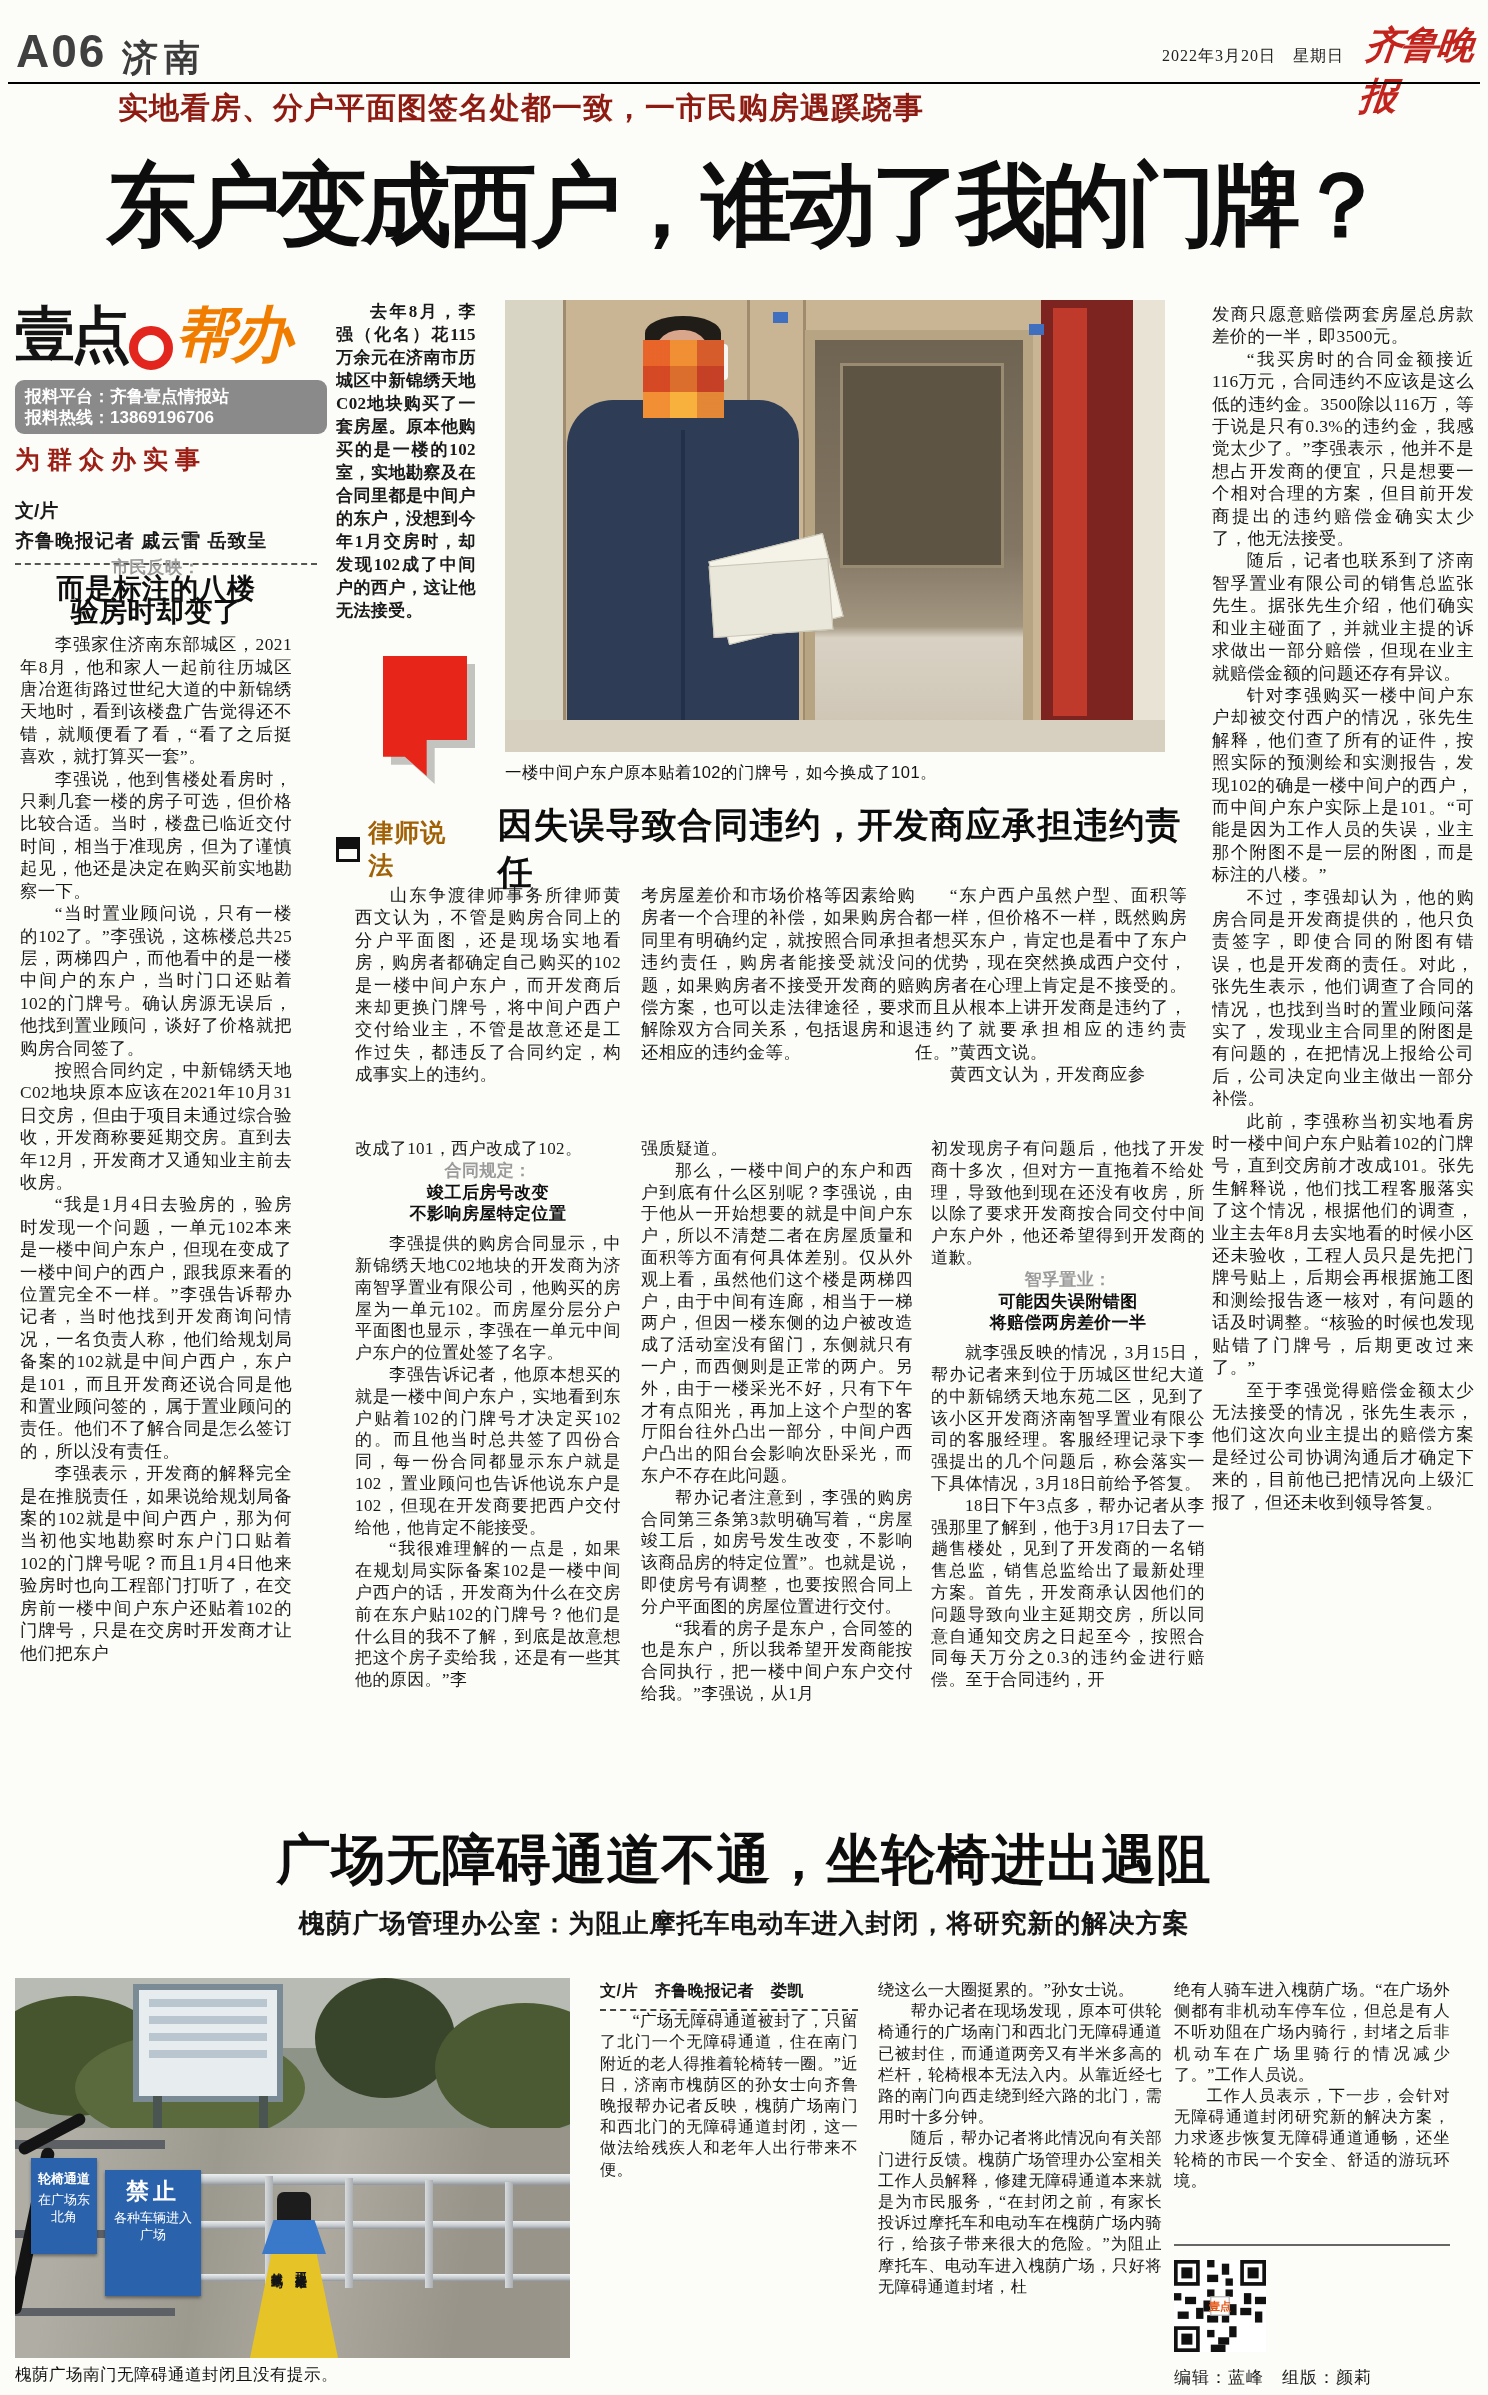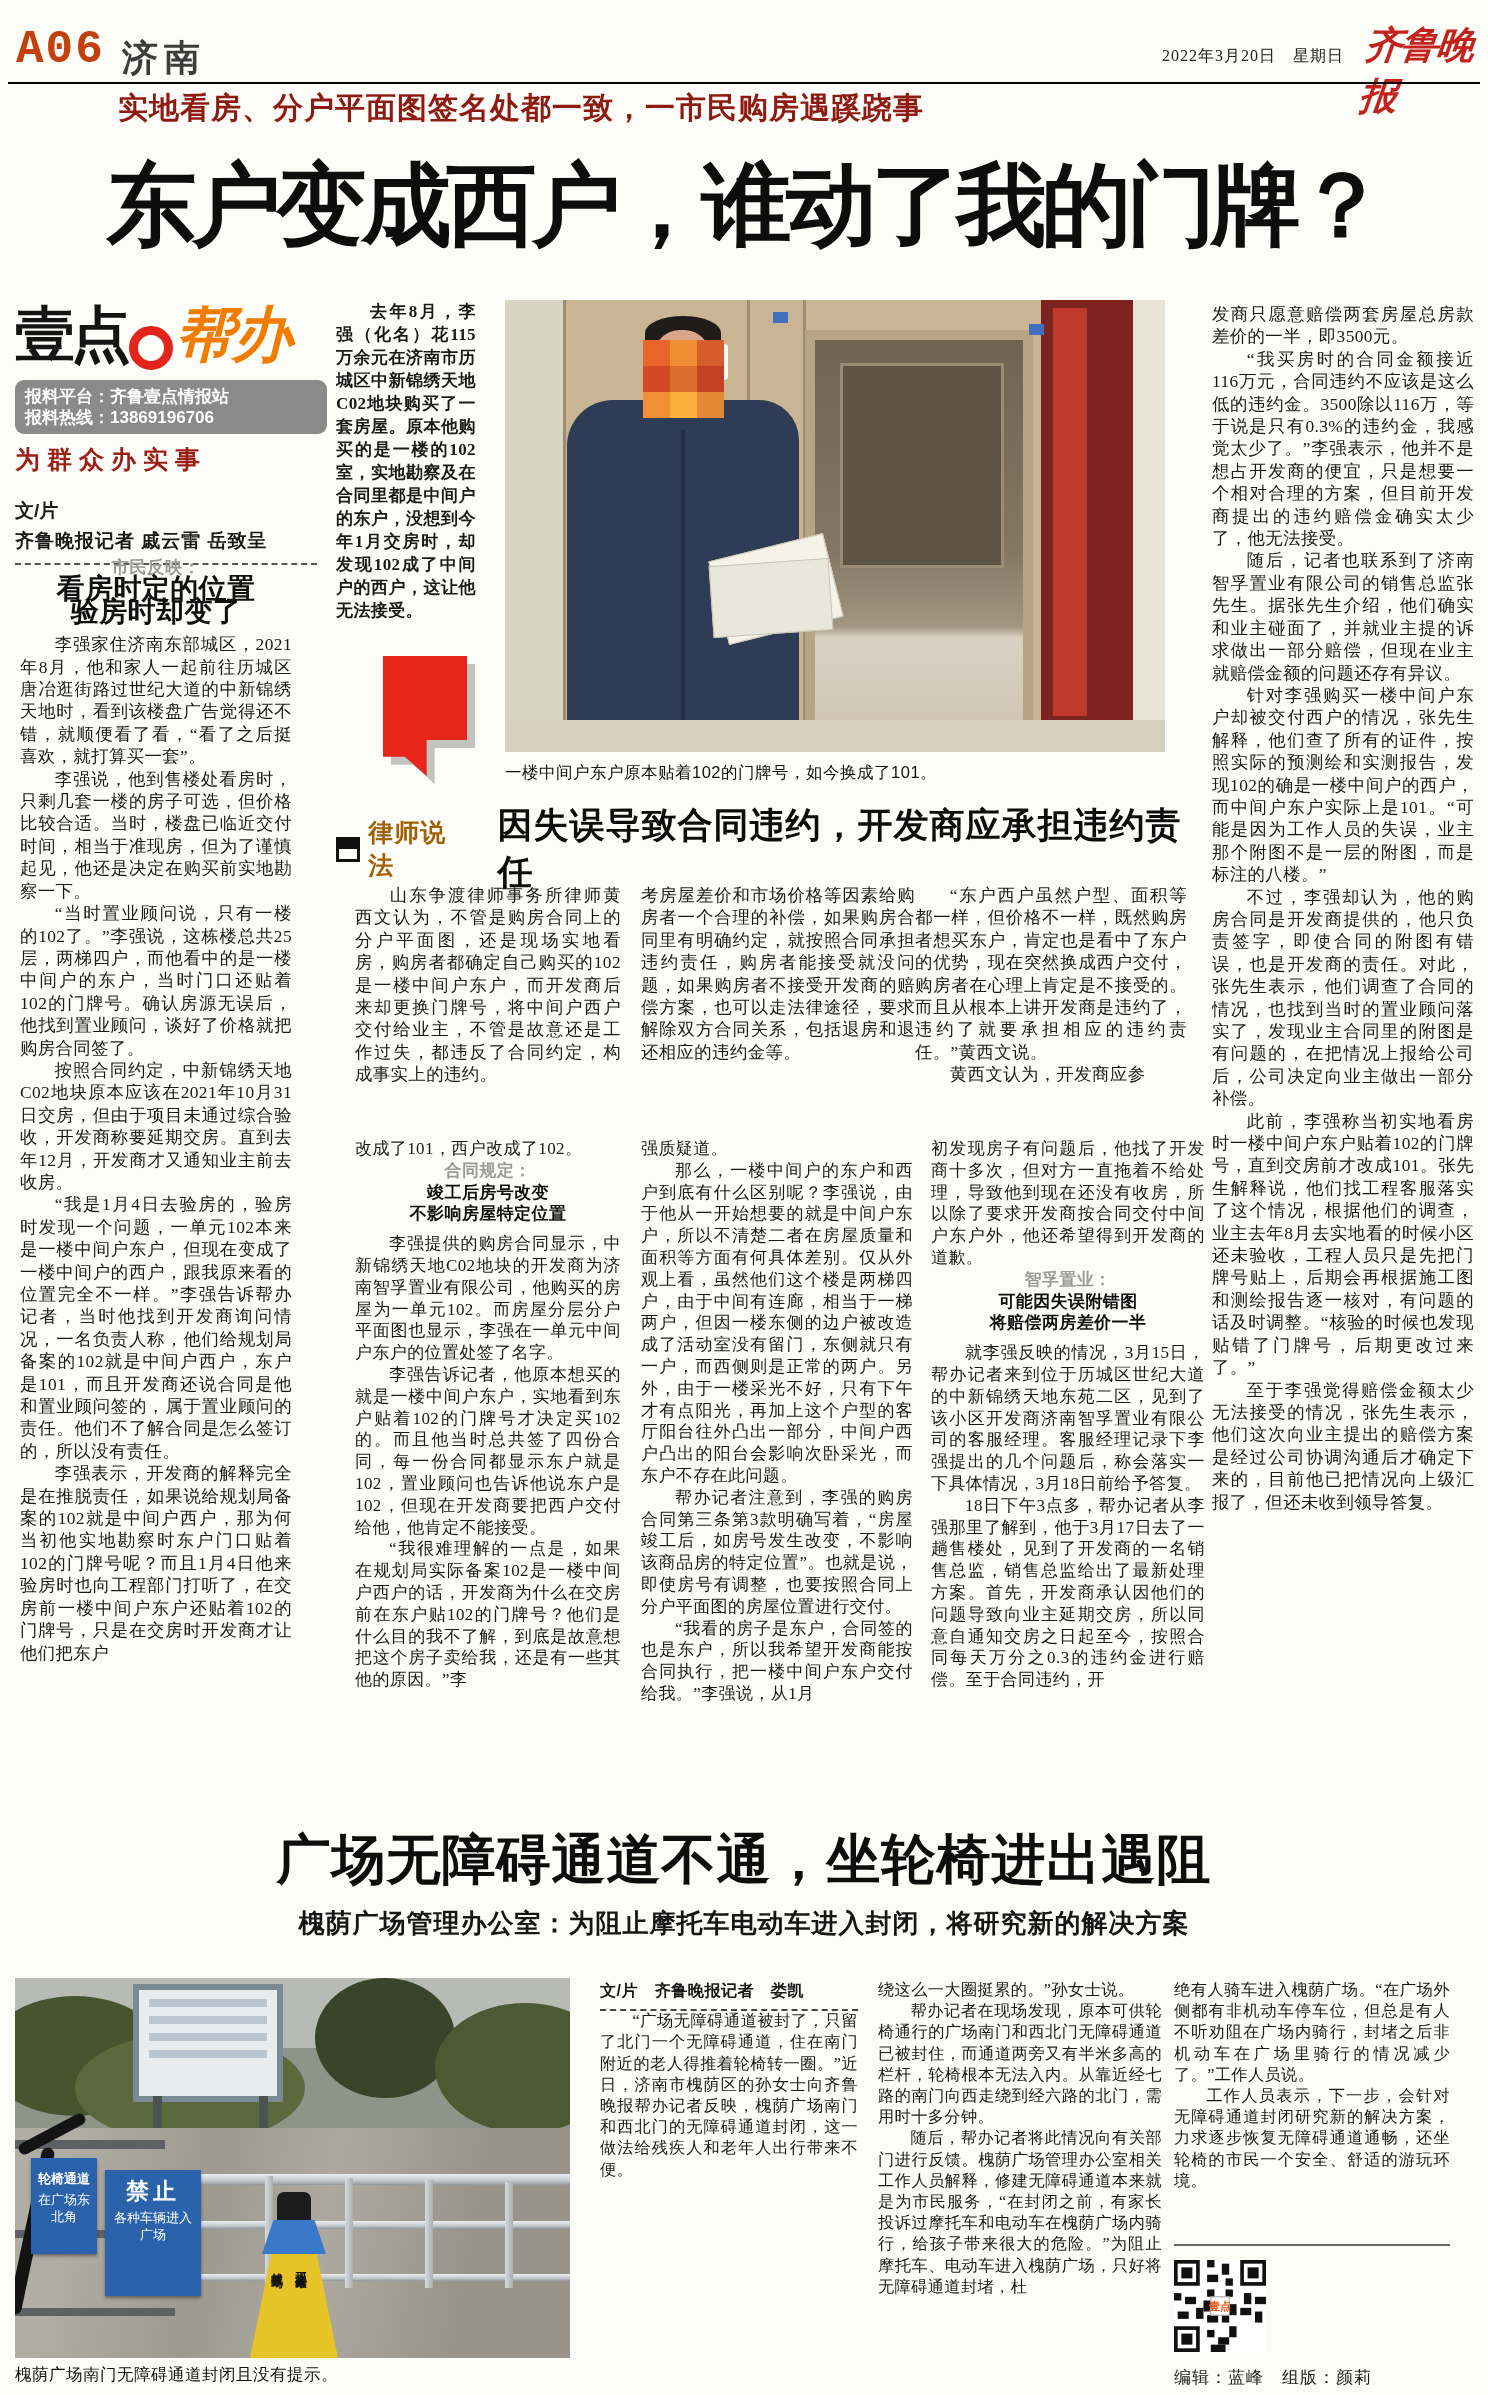--- a/index.html
+++ b/index.html
@@ -1,20 +1,20 @@
 <!DOCTYPE html>
 <html><head>
 <meta charset="utf-8">
 <style>
   html,body{margin:0;padding:0;}
   body{width:1488px;height:2395px;position:relative;background:#fcfcf9;overflow:hidden;
        font-family:"Liberation Serif","DejaVu Serif",serif;color:#191919;}
   .abs{position:absolute;}
   
-  .hdr-edition{left:16px;top:24px;font-family:Liberation Mono, monospace;font-size:46px;font-weight:900;letter-spacing:2px;color:#c2410c;}
+  .hdr-edition{left:16px;top:24px;font-family:Liberation Sans, sans-serif;font-size:46px;font-weight:900;letter-spacing:2px;color:#404040;}
   .hdr-section{left:122px;top:34px;font-size:36px;font-weight:700;color:#3c3c3c;letter-spacing:6px;}
   .hdr-date{left:1162px;top:46px;font-size:16px;color:#222;letter-spacing:1px;}
   .hdr-masthead{left:1362px;top:20px;font-size:38px;font-weight:900;color:#c2241d;font-style:italic;transform:skewX(-6deg);letter-spacing:-2px;}
   .hdr-rule{left:8px;top:82px;width:1472px;height:2px;background:#000;}
   
   .kicker{left:118px;top:88px;font-size:30px;font-weight:700;color:#8e1b12;letter-spacing:1px;}
   .headline1{left:0;top:126px;width:1488px;text-align:center;font-size:90px;font-weight:900;letter-spacing:-5px;color:#0d0d0d;line-height:160px;}
   
   .promo{left:15px;top:296px;width:318px;}
   .logo-row{display:flex;align-items:center;height:78px;}
@@ -145,21 +145,21 @@
   </div>
   <div class="slogan">为群众办实事</div>
   <div class="credit">
     <div class="l1">文/片</div>
     <div class="l2">齐鲁晚报记者 戚云雷 岳致呈</div>
   </div>
 </div>
 
 <div class="abs art citizen">
   <p class="sec-kicker">市民反映：</p>
-  <p class="sec-title">看房时定的位置</p>
+  <p class="sec-title">而是标注的八楼</p>
   <p class="sec-title">验房时却变了</p>
   <div class="body">
     <p>李强家住济南东部城区，2021年8月，他和家人一起前往历城区唐冶逛街路过世纪大道的中新锦绣天地时，看到该楼盘广告觉得还不错，就顺便看了看，“看了之后挺喜欢，就打算买一套”。</p>
     <p>李强说，他到售楼处看房时，只剩几套一楼的房子可选，但价格比较合适。当时，楼盘已临近交付时间，相当于准现房，但为了谨慎起见，他还是决定在购买前实地勘察一下。</p>
     <p>“当时置业顾问说，只有一楼的102了。”李强说，这栋楼总共25层，两梯四户，而他看中的是一楼中间户的东户，当时门口还贴着102的门牌号。确认房源无误后，他找到置业顾问，谈好了价格就把购房合同签了。</p>
     <p>按照合同约定，中新锦绣天地C02地块原本应该在2021年10月31日交房，但由于项目未通过综合验收，开发商称要延期交房。直到去年12月，开发商才又通知业主前去收房。</p>
     <p>“我是1月4日去验房的，验房时发现一个问题，一单元102本来是一楼中间户东户，但现在变成了一楼中间户的西户，跟我原来看的位置完全不一样。”李强告诉帮办记者，当时他找到开发商询问情况，一名负责人称，他们给规划局备案的102就是中间户西户，东户是101，而且开发商还说合同是他和置业顾问签的，属于置业顾问的责任。他们不了解合同是怎么签订的，所以没有责任。</p>
     <p>李强表示，开发商的解释完全是在推脱责任，如果说给规划局备案的102就是中间户西户，那为何当初他实地勘察时东户门口贴着102的门牌号呢？而且1月4日他来验房时也向工程部门打听了，在交房前一楼中间户东户还贴着102的门牌号，只是在交房时开发商才让他们把东户</p>
   </div>
 </div>

